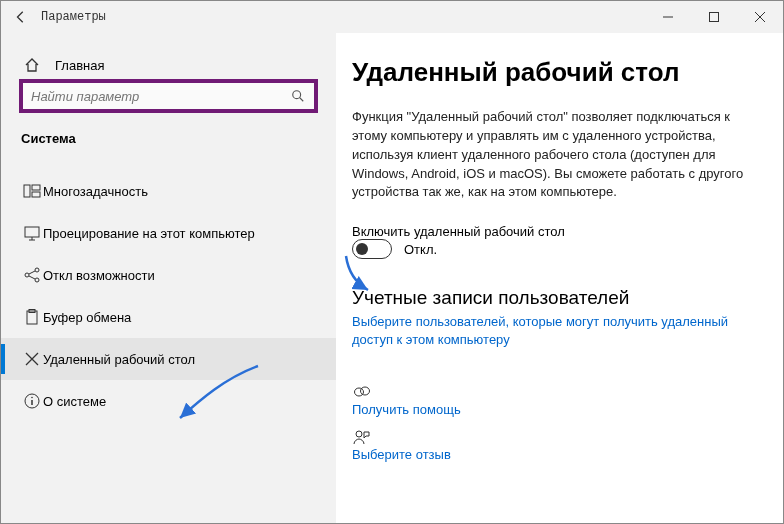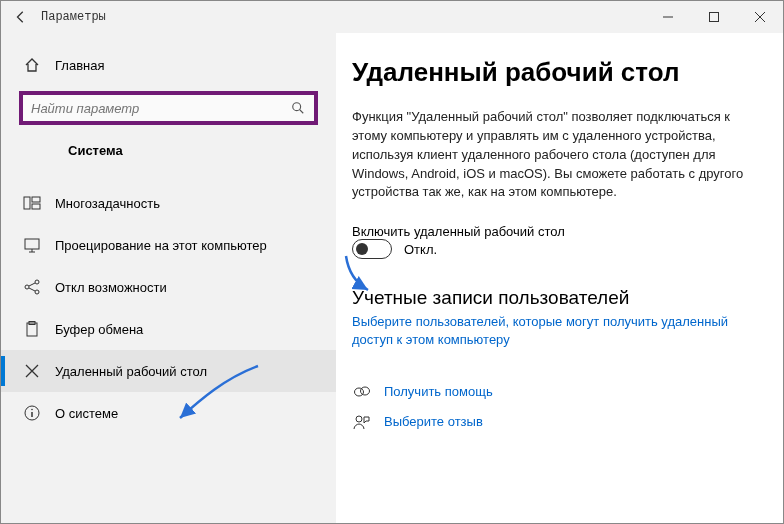--- a/index.html
+++ b/index.html
@@ -42,21 +42,20 @@
   .container { display: flex; height: calc(100% - 32px); }
   .sidebar {
     width: 335px;
     background: #f2f2f2;
     padding-top: 18px;
   }
   .home-row {
     display: flex;
     align-items: center;
     padding: 6px 20px 6px 20px;
-    margin-bottom: 12px;
     text-align: right;
   }
   .home-row .icon { width: 22px; display:flex; align-items:center; justify-content:center; }
   .home-row .label { margin-left: 12px; font-size: 13px; }
   .searchbox {
     margin: 0 18px 18px 18px;
     height: 34px;
     border: 4px solid #701a75;
     background: #fafafa;
     display: flex;
@@ -70,42 +69,41 @@
     outline: none;
     font-size: 13px;
     font-style: italic;
     color: #666;
   }
   .searchbox .sicon { width: 16px; height:16px; display:flex; align-items:center; justify-content:center; }
   .category {
     font-weight: 600;
     font-size: 13px;
     padding: 0 20px 10px 20px;
-    margin-left: 47px;
   }
   .navlist { margin-top: 14px; }
   .navitem {
     display: flex;
     align-items: center;
     height: 42px;
     padding: 0 20px;
     position: relative;
   }
   .navitem.active::before {
     content: "";
     position: absolute;
     left: 0;
     top: 6px;
     bottom: 6px;
     width: 4px;
     background: #0078d4;
   }
   .navitem.active { background: #e4e4e4; }
   .navitem .icon { width: 22px; height:22px; display:flex; align-items:center; justify-content:center; }
-  .navitem .label { margin-left: 12px; font-size: 13px; }
+  .navitem .label { margin-left: 0; font-size: 13px; }
   .content {
     flex: 1;
     padding: 24px 30px 0 16px;
     overflow: hidden;
     position: relative;
   }
   h1 {
     font-size: 26px;
     font-weight: 600;
     margin-bottom: 20px;
@@ -142,22 +140,23 @@
   .link {
     color: #0066cc;
     font-size: 13px;
     line-height: 1.4;
     display: block;
     max-width: 410px;
     margin-bottom: 32px;
   }
   .helprow {
     display: flex;
-    align-items: center;
+    align-items: flex-start;
     margin-bottom: 10px;
+    flex-direction: column;
   }
   .helprow .hicon { width: 20px; height:20px; display:flex; align-items:center; justify-content:center; margin-right: 12px; }
   .helprow .hlabel { color: #0066cc; font-size: 13px; }
   
   .arrow {
     position: absolute;
     pointer-events: none;
   }
   svg { display:block; }
 </style>

